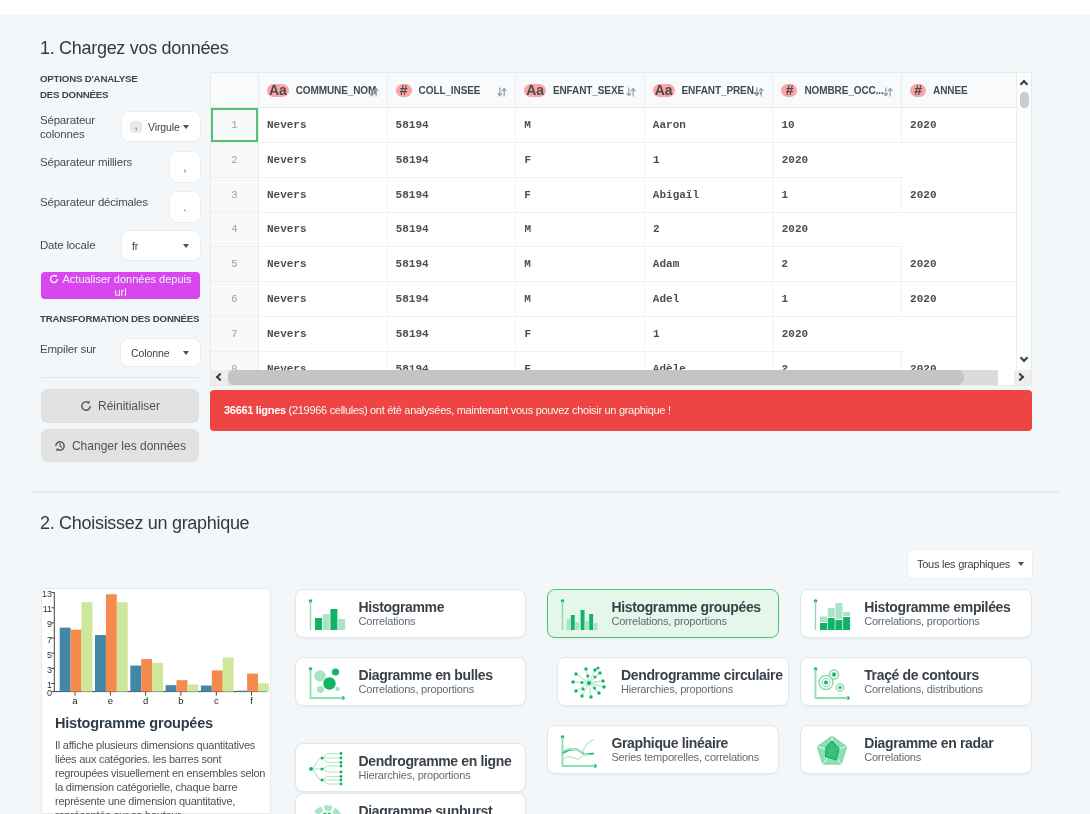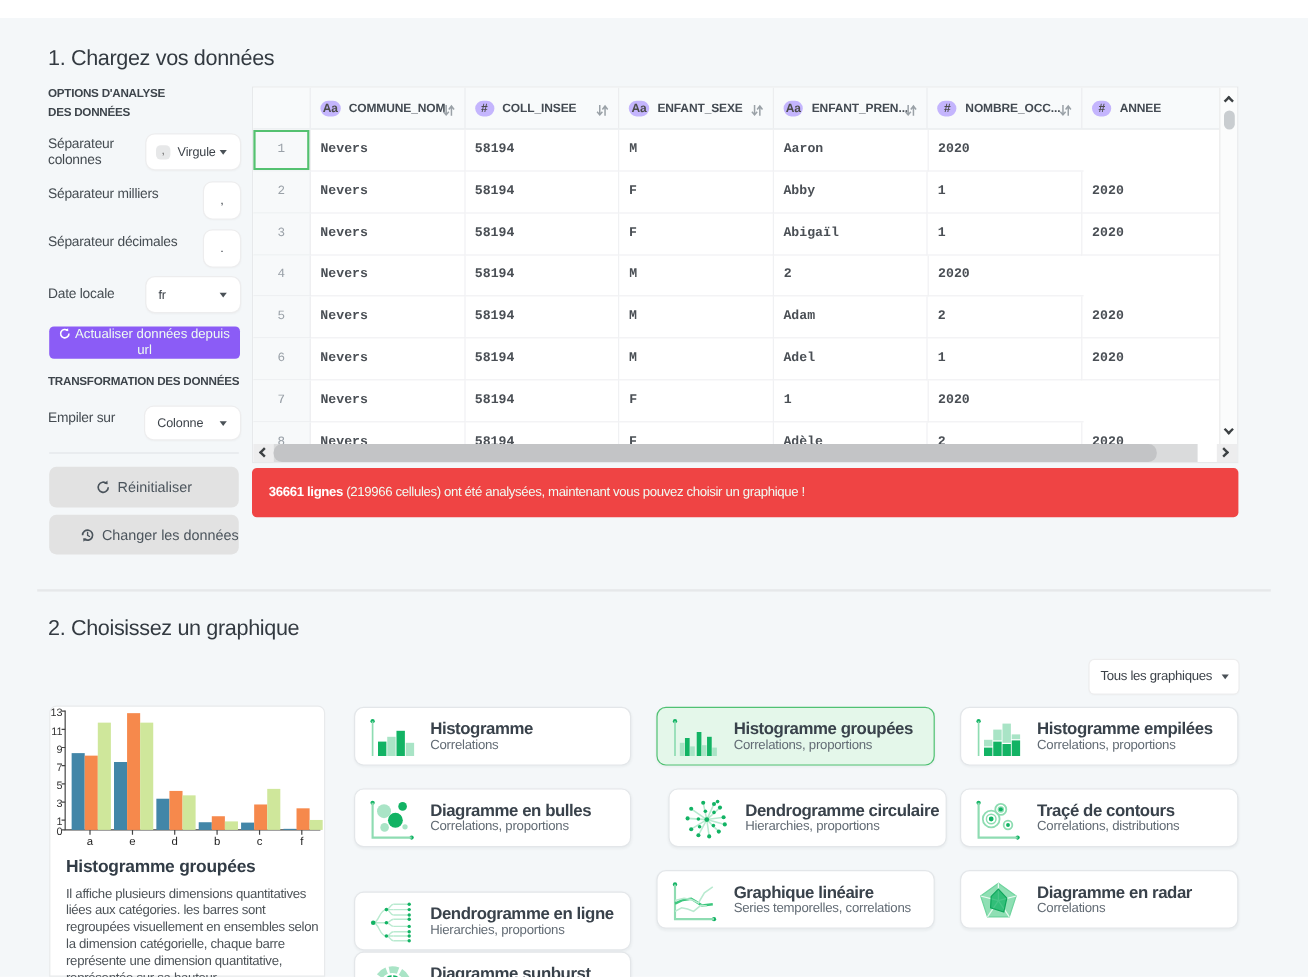--- a/index.html
+++ b/index.html
@@ -10,33 +10,33 @@
 h1 { font-size:18px; font-weight:400; color:#333a41; letter-spacing:-.3px; }
 .seclabel { font-size:9.7px; font-weight:700; color:#3d444b; line-height:15.5px; letter-spacing:-.2px; }
 .flabel { font-size:11.5px; color:#454c52; line-height:13.5px; letter-spacing:-.2px; }
 .selectbox { position:absolute; background:#fff; border-radius:7px;
   box-shadow:0 0 0 1px #ededee, 0 1px 2px rgba(0,0,0,.04);
   display:flex; align-items:center; font-size:10.5px; color:#3c4249; letter-spacing:-.1px; }
 .caret { width:0; height:0; border-left:3.8px solid transparent; border-right:3.8px solid transparent;
   border-top:4.8px solid #4a5157; position:absolute; right:11px; top:50%; margin-top:-2px; }
 .combadge { display:inline-block; width:12px; height:12px; background:#e7e8e9; border-radius:4px;
   text-align:center; line-height:9px; font-size:10px; color:#666; margin-right:6px; }
-.gbtn { position:absolute; background:#8b5cf6; border-radius:4px; color:#eefbf2;
+.gbtn { position:absolute; background:#d946ef; border-radius:4px; color:#eefbf2;
   font-size:11px; line-height:13px; text-align:center; }
 .graybtn { position:absolute; background:#e2e2e2; border-radius:6px; color:#4b545c;
   font-size:12px; display:flex; align-items:center; justify-content:center; }
 
 #tablebox { position:absolute; left:210px; top:72px; width:822px; height:313.5px;
   background:#fff; border:1px solid #e7e9eb; overflow:hidden; }
 .hrow { display:flex; height:35px; background:#f8fafb; border-bottom:1px solid #e7e9eb; }
 .hcell { display:flex; align-items:center; font-size:10px; font-weight:700; color:#434a52; letter-spacing:-.1px;
   border-right:1px solid #ecedef; padding-left:8px; position:relative; }
 .badge { display:inline-flex; align-items:center; justify-content:center;
-  min-width:16px; height:13px; background:#c4b5fd; border-radius:7px;
-  font-size:10px; font-weight:700; color:#4c4c4c; margin-right:7px; padding:0 2px; }
+  min-width:16px; height:13px; background:#fca5a5; border-radius:7px;
+  font-size:14px; font-weight:700; color:#4c4c4c; margin-right:7px; padding:0 2px; }
 .trow { display:flex; height:34.85px; }
 .ncell { width:48px; background:#f7f9fa; border-right:1px solid #ecedef; border-bottom:1px solid #eceef0;
   display:flex; align-items:center; justify-content:center; font-size:10.5px; color:#9aa1a8;
   font-family:"Liberation Mono", monospace; }
 .dcell { border-right:1px solid #f0f1f3; border-bottom:1px solid #f0f1f3;
   display:flex; align-items:center; padding-left:8px;
   font-family:"Liberation Mono", monospace; font-size:11px; font-weight:700; color:#4a4f55; }
 .w1{width:128.7px;} .w2{width:128.7px;} .w3{width:128.7px;} .w4{width:128.7px;} .w5{width:128.7px;} .w6{width:129px; border-right:none;}
 .sort { position:absolute; right:7px; top:13px; }
 .chev { position:absolute; width:6px; height:6px; border-left:2.2px solid #3c4043; border-bottom:2.2px solid #3c4043; }
@@ -79,21 +79,21 @@
 <div class="abs flabel" style="left:40px; top:343px;">Empiler sur</div>
 <div class="selectbox" style="left:121px; top:339px; width:79px; height:27px; padding-left:10px;">Colonne<span class="caret"></span></div>
 
 <div class="abs" style="left:41px; top:377px; width:158px; height:1px; background:#e2e5e8;"></div>
 
 <div class="graybtn" style="left:41px; top:389px; width:158px; height:34px;">
   <svg width="12" height="12" viewBox="0 0 12 12" style="margin-right:6px;">
       <path d="M10.2 6a4.2 4.2 0 1 1-1.3-3" fill="none" stroke="#4b545c" stroke-width="1.4"></path>
       <path d="M9.5 0.5l0.2 3-3-0.4z" fill="#4b545c"></path>
     </svg>Réinitialiser</div>
-<div class="graybtn" style="left:41px; top:429px; width:158px; height:33px;justify-content:flex-end;">
+<div class="graybtn" style="left:41px; top:429px; width:158px; height:33px;">
   <svg width="12" height="12" viewBox="0 0 12 12" style="margin-right:6px;">
       <path d="M1.8 6a4.2 4.2 0 1 1 1.4 3.1" fill="none" stroke="#4b545c" stroke-width="1.4"></path>
       <path d="M2.6 11.5l-0.3-3 3 0.5z" fill="#4b545c"></path>
       <path d="M6 3.2v2.9l2 1.2" fill="none" stroke="#4b545c" stroke-width="1.1"></path>
     </svg>Changer les données</div>
 
 <div id="tablebox">
   <div class="hrow">
     <div style="width:48px; border-right:1px solid #ecedef;"></div>
     <div class="hcell w1"><span class="badge">Aa</span>COMMUNE_NOM<span class="sort"><svg width="12" height="12" viewBox="0 0 12 12">
@@ -127,28 +127,28 @@
             </g>
           </svg></span></div>
     <div class="hcell w6"><span class="badge">#</span>ANNEE</div>
   </div>
   <div class="trow">
       <div class="ncell" style="box-shadow:inset 0 0 0 2px #54c170;">1</div>
       <div class="dcell w1">Nevers</div>
       <div class="dcell w2">58194</div>
       <div class="dcell w3">M</div>
       <div class="dcell w4">Aaron</div>
+      <div class="dcell w5">10</div>
       <div class="dcell w6">2020</div>
     </div>
   <div class="trow">
       <div class="ncell">2</div>
       <div class="dcell w1">Nevers</div>
       <div class="dcell w2">58194</div>
       <div class="dcell w3">F</div>
-      <div class="dcell w4">Abby</div>
       <div class="dcell w5">1</div>
       <div class="dcell w6">2020</div>
     </div>
   <div class="trow">
       <div class="ncell">3</div>
       <div class="dcell w1">Nevers</div>
       <div class="dcell w2">58194</div>
       <div class="dcell w3">F</div>
       <div class="dcell w4">Abigaïl</div>
       <div class="dcell w5">1</div>

